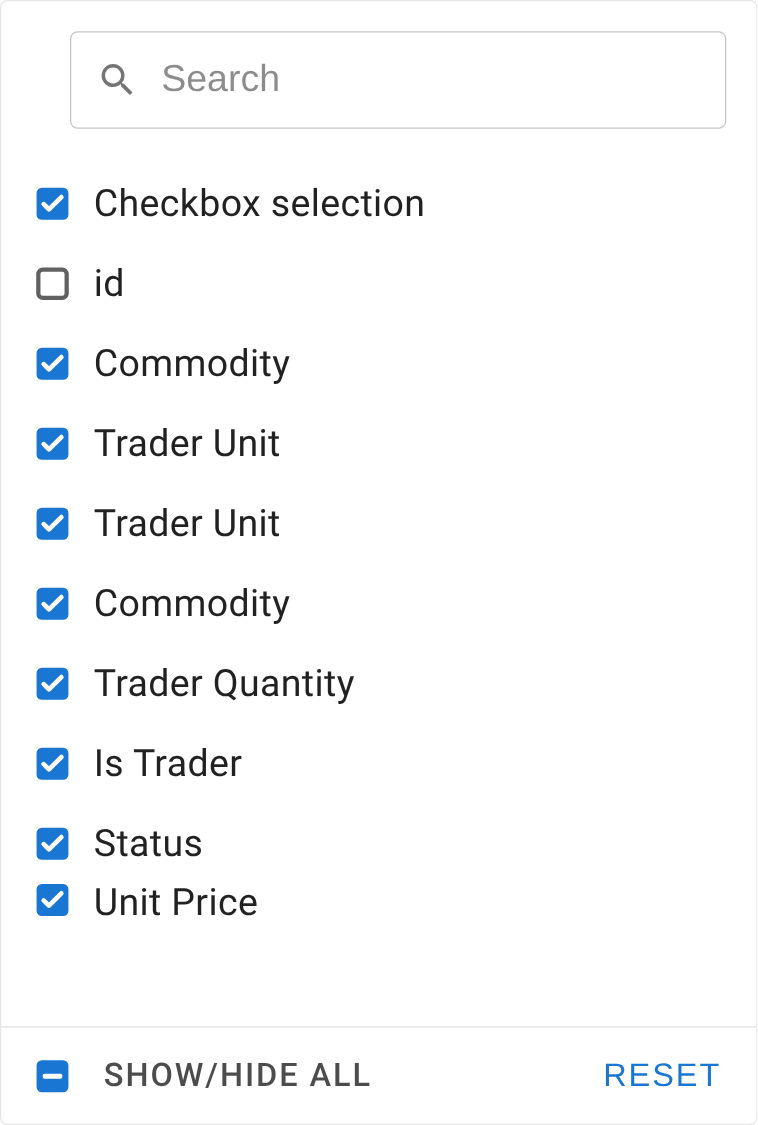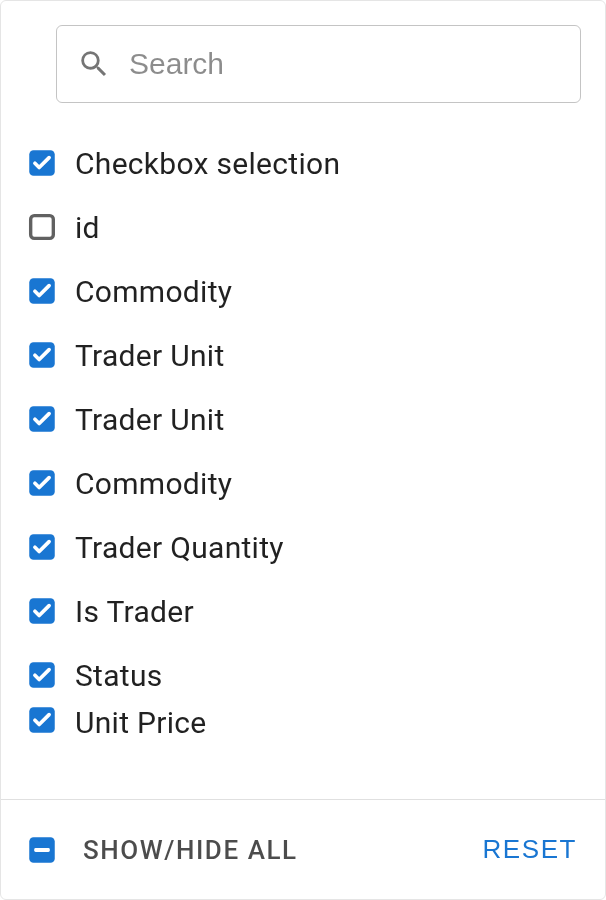--- a/index.html
+++ b/index.html
@@ -93,21 +93,21 @@
     .row-label {
       font-size: 30px;
       color: rgba(0,0,0,0.87);
       letter-spacing: 0.01em;
     }
     .footer {
       border-top: 1px solid #e0e0e0;
       display: flex;
       align-items: center;
       padding: 0 24px;
-      height: 100px;
+      height: 78px;
     }
     .footer-left {
       display: flex;
       align-items: center;
       flex: 1;
     }
     .footer-cb {
       width: 34px;
       height: 34px;
       margin-right: 24px;

